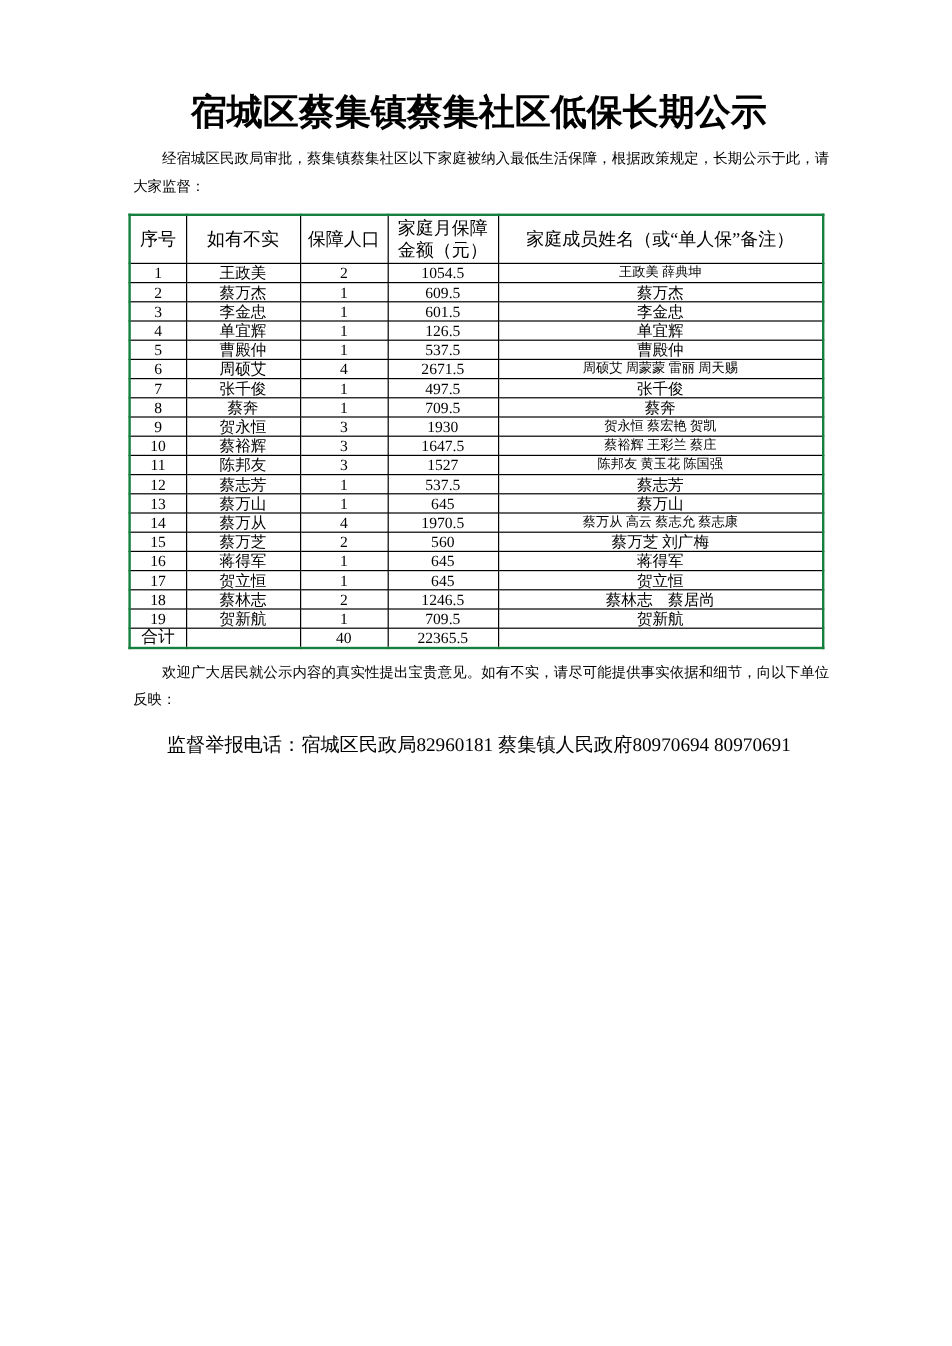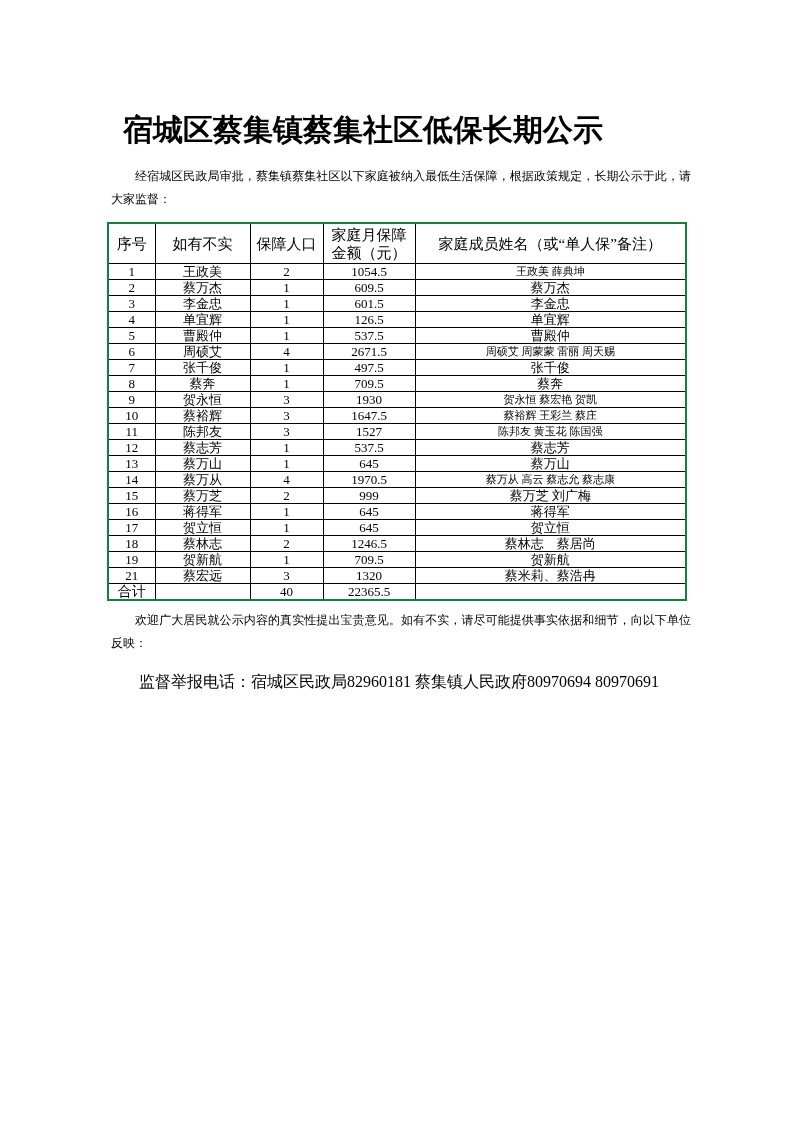--- a/index.html
+++ b/index.html
@@ -18,26 +18,27 @@
     position: relative;
     width: 793px;
     height: 1122px;
     background: #fff;
   }
   .content {
     width: 584px;
     margin-left: 107px;
   }
   .doc-title {
-    margin: 16px;
-    padding-top: 95px;
+    margin: 0;
+    padding-top: 75px;
     font-family: "Liberation Sans", "DejaVu Sans", sans-serif;
     font-weight: bold;
     font-size: 30px;
     line-height: 38px;
+    text-align: center;
     letter-spacing: 0px;
     white-space: nowrap;
   }
   .para {
     margin: 8px 0 0 4px;
     font-size: 12px;
     line-height: 23px;
     text-indent: 2em;
     text-align: justify;
   }
@@ -211,21 +212,21 @@
             <td>14</td>
             <td>蔡万从</td>
             <td>4</td>
             <td>1970.5</td>
             <td class="small">蔡万从 高云 蔡志允 蔡志康</td>
           </tr>
           <tr>
             <td>15</td>
             <td>蔡万芝</td>
             <td>2</td>
-            <td>999</td>
+            <td>560</td>
             <td>蔡万芝 刘广梅</td>
           </tr>
           <tr>
             <td>16</td>
             <td>蒋得军</td>
             <td>1</td>
             <td>645</td>
             <td>蒋得军</td>
           </tr>
           <tr>
@@ -241,27 +242,20 @@
             <td>2</td>
             <td>1246.5</td>
             <td>蔡林志　蔡居尚</td>
           </tr>
           <tr>
             <td>19</td>
             <td>贺新航</td>
             <td>1</td>
             <td>709.5</td>
             <td>贺新航</td>
-          </tr>
-          <tr>
-            <td>21</td>
-            <td>蔡宏远</td>
-            <td>3</td>
-            <td>1320</td>
-            <td>蔡米莉、蔡浩冉</td>
           </tr>
           <tr>
             <td class="sum-label">合计</td>
             <td></td>
             <td>40</td>
             <td>22365.5</td>
             <td></td>
           </tr>
         </tbody>
     </table>

